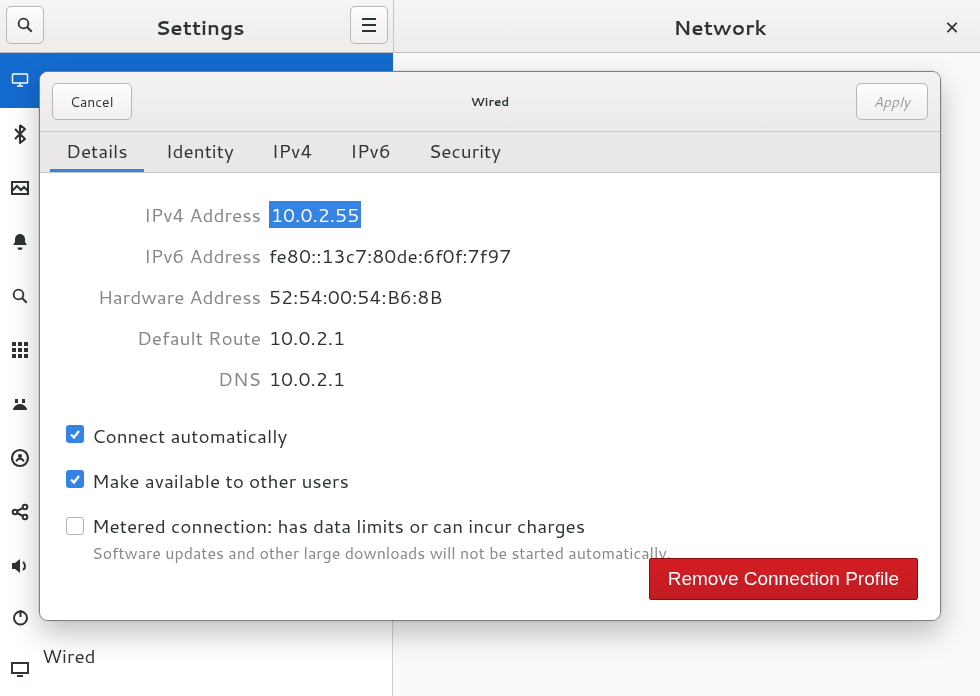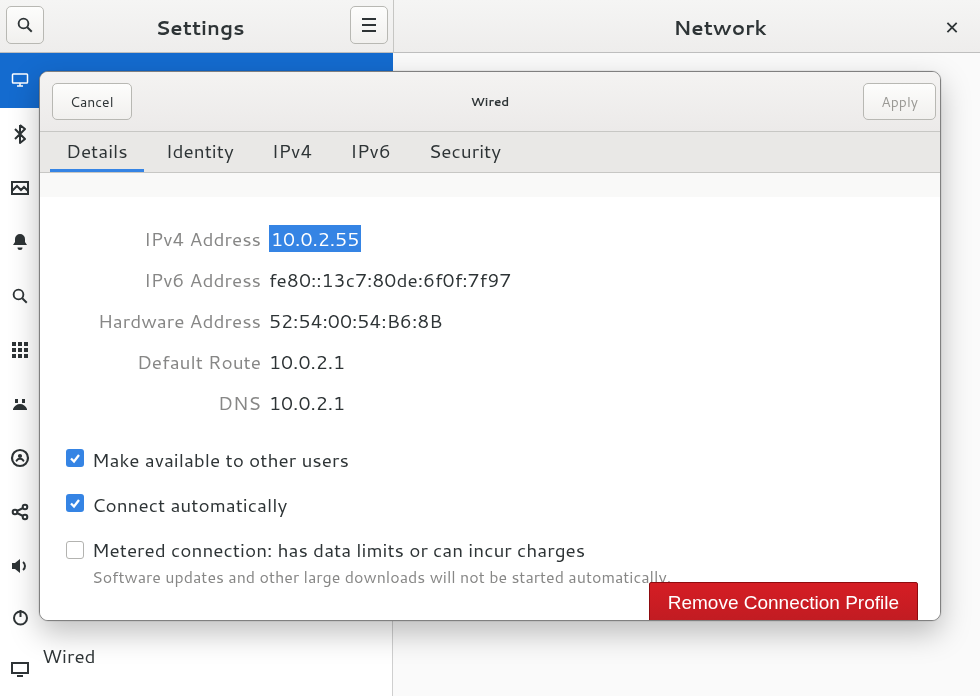--- a/index.html
+++ b/index.html
@@ -92,38 +92,37 @@
     font-weight:700; font-size:12px; color:#2e3436;
   }
   .dlg-header .btn {
     position:absolute; top:11px; height:37px;
     border:1px solid #b8b8b3; border-radius:5px;
     background:linear-gradient(#fdfdfc,#f1f0ee);
     padding:0 17px; font-size:14px; color:#2e3436;
     display:flex; align-items:center; cursor:pointer;
   }
   .dlg-header .btn.cancel { left:12px; }
-  .dlg-header .btn.apply  { right:4px; color:#9a9995; }
+  .dlg-header .btn.apply  { right:12px; color:#9a9995;font-style:italic; }
 
   .tabbar {
     height:41px; background:#e9e8e6;
     border-bottom:1px solid #c7c7c4;
     display:flex; align-items:stretch; gap:6px; padding-left:10px;
   }
   .tabbar .tab {
     padding:0 16px; display:flex; align-items:center;
     font-size:19px; color:#2e3436; cursor:pointer;
     border-bottom:3px solid transparent;
   }
   .tabbar .tab.active { border-bottom-color:#3584e4; font-weight:400; }
 
   .dlg-body {
     position:relative; padding:28px 26px 18px 26px; height:calc(550px - 60px - 41px);
     background:#fff;
-    margin-top:24px;
   }
   .kv-grid {
     display:grid; grid-template-columns: 195px auto; column-gap:8px; row-gap:14px;
     align-items:baseline;
     font-size:19px;
   }
   .kv-grid .k { text-align:right; color:#878786; }
   .kv-grid .v { color:#2e3436; justify-self:start; }
   .kv-grid .v.sel { background:#3584e4; color:#fff; padding:0 2px; }
 
@@ -289,29 +288,29 @@
       <div class="v">10.0.2.1</div>
     </div>
 
     <div class="checks">
       <div class="checkrow">
         <div class="box on">
           <svg width="12" height="12" viewBox="0 0 12 12" fill="none" stroke="#fff" stroke-width="2.3">
               <polyline points="2,6.5 5,9.5 10,3"></polyline>
             </svg>
         </div>
-        <div>Make available to other users</div>
+        <div>Connect automatically</div>
       </div>
       <div class="checkrow">
         <div class="box on">
           <svg width="12" height="12" viewBox="0 0 12 12" fill="none" stroke="#fff" stroke-width="2.3">
               <polyline points="2,6.5 5,9.5 10,3"></polyline>
             </svg>
         </div>
-        <div>Connect automatically</div>
+        <div>Make available to other users</div>
       </div>
       <div class="checkrow">
         <div class="box off" style="margin-top:5px;"></div>
         <div>
           <div>Metered connection: has data limits or can incur charges</div>
           <div class="sub">Software updates and other large downloads will not be started automatically.</div>
         </div>
       </div>
     </div>
 

